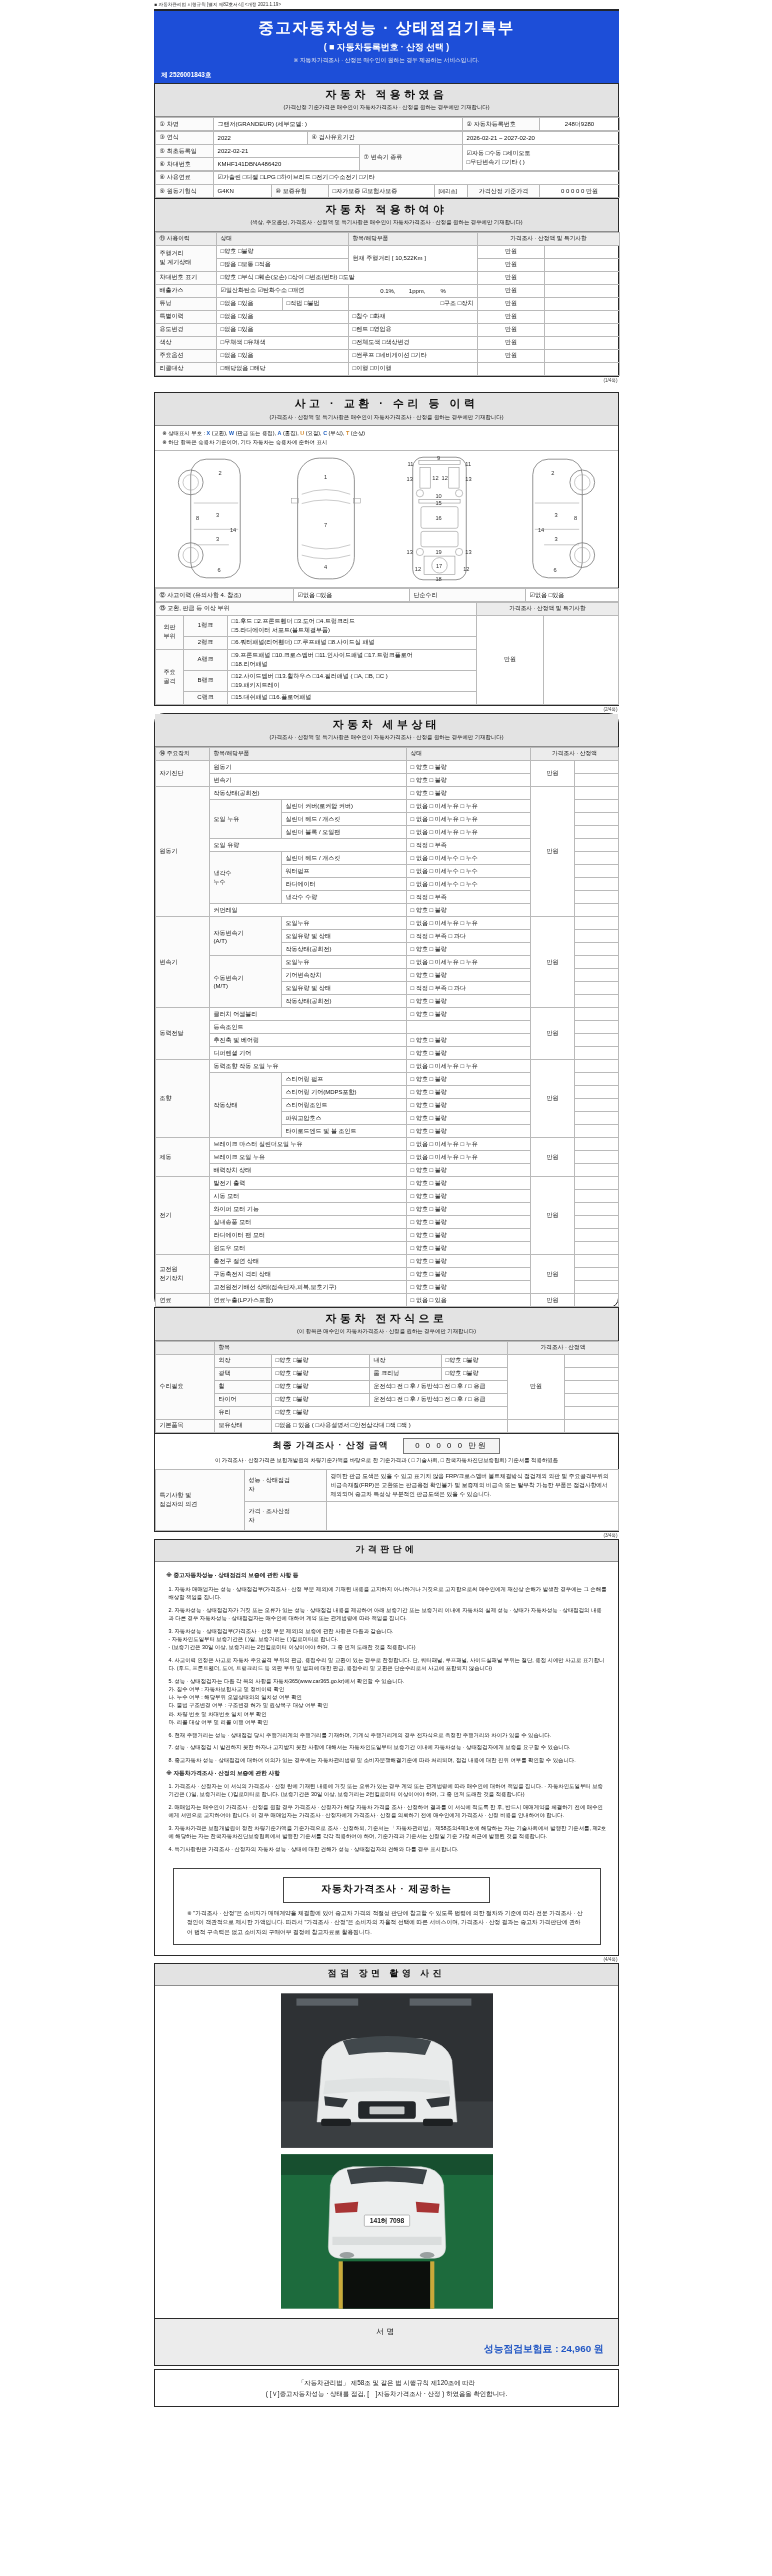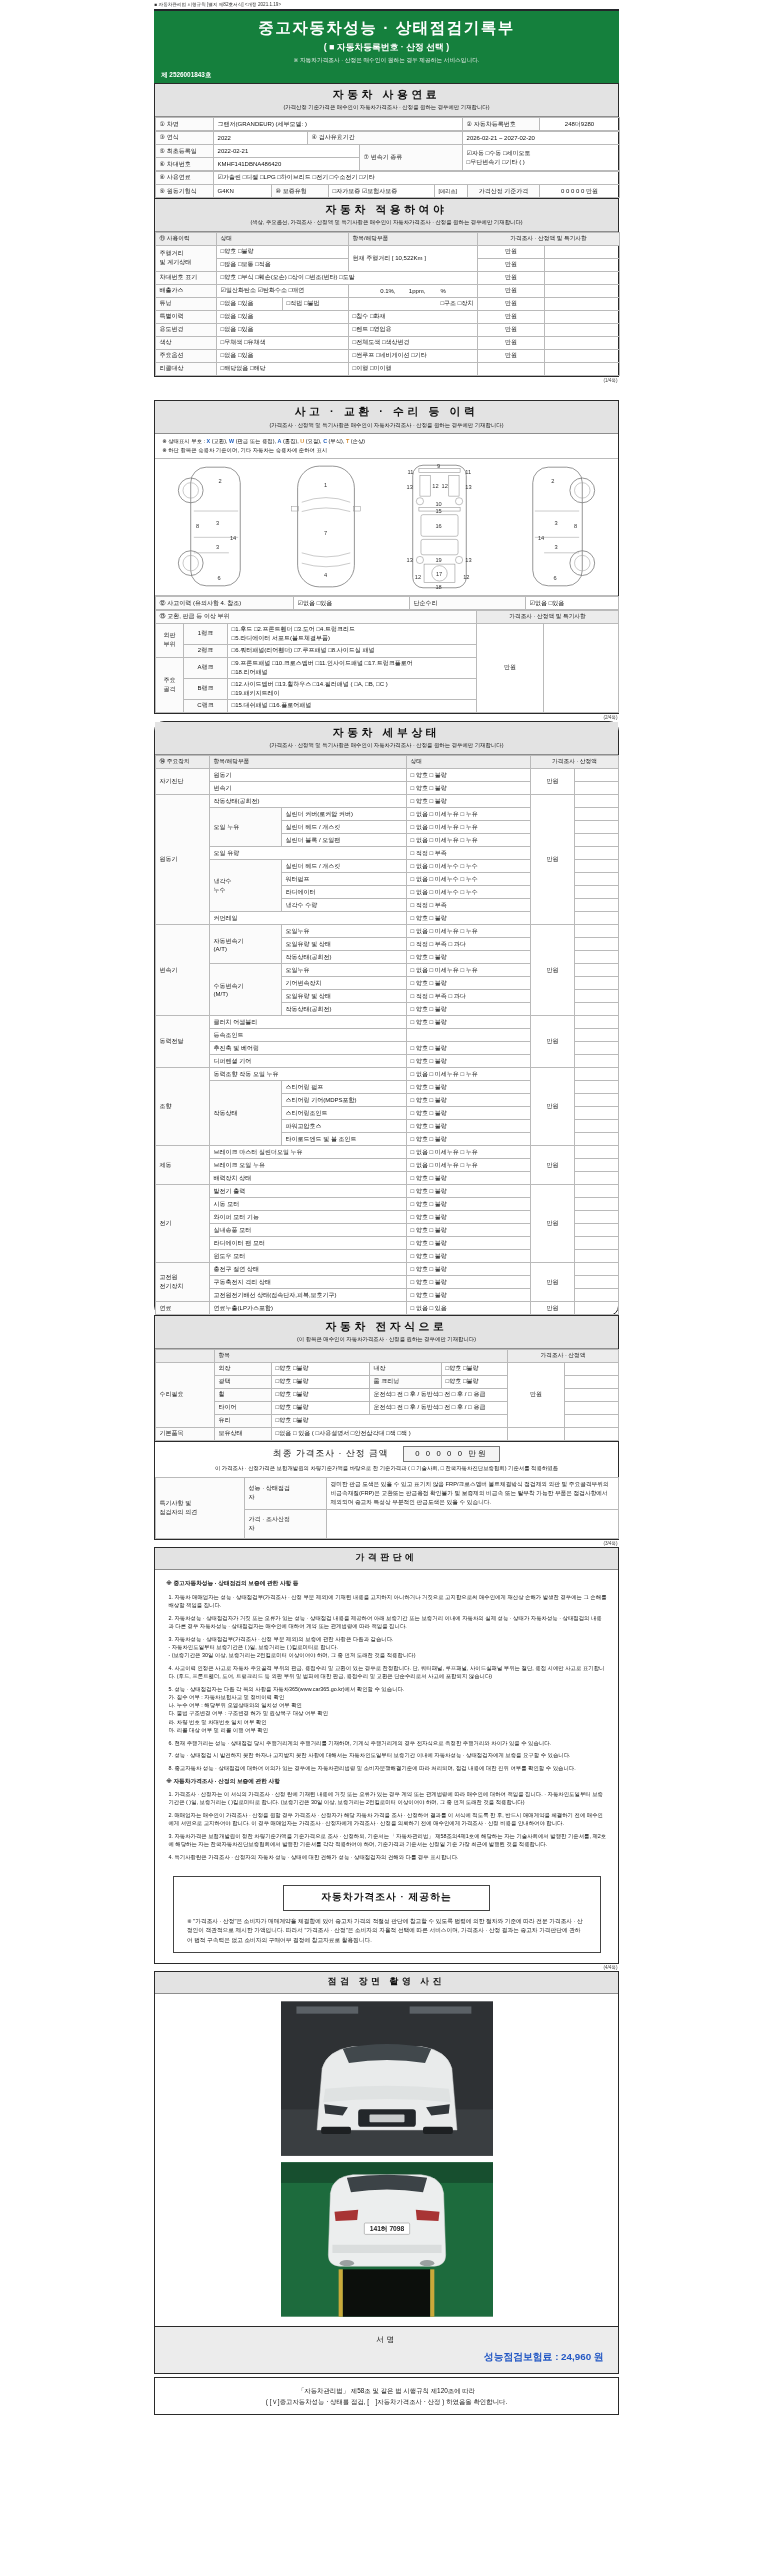--- a/index.html
+++ b/index.html
@@ -4,21 +4,21 @@
 <style>
   * { box-sizing: border-box; }
   html,body { margin:0; padding:0; }
   body {
     width:773px; height:2576px; background:#ffffff; color:#111;
     font-family:"Liberation Sans","DejaVu Sans",sans-serif; position:relative;
   }
   #doc { position:absolute; left:154px; top:2.1px; width:465px; }
   .note-top { font-size:4.6px; color:#333; margin:0 0 1.5px 0.5px; }
 
-  .banner { background:#15803d; border-top:2.1px double #23262a; color:#fff; padding:7.2px 7.2px 4.1px; }
+  .banner { background:#1d4ed8; border-top:2.1px double #23262a; color:#fff; padding:7.2px 7.2px 4.1px; }
   .banner .t1 { text-align:center; font-size:15.5px; font-weight:bold; letter-spacing:1.5px; }
   .banner .t2 { text-align:center; font-size:8.8px; font-weight:bold; margin-top:3.6px; }
   .banner .t3 { text-align:center; font-size:5.7px; margin-top:2.6px; color:#eeeeee; }
   .banner .docno { font-size:6.4px; font-weight:bold; margin-top:6.2px; }
 
   .sec { border:1px solid #2a2a2a; background:#fff; margin-top:-1px; }
   .shead { background:#e3e3e3; border-bottom:0.5px solid #8d8d8d; text-align:center; padding:4.1px 2.1px 4.6px; }
   .shead .h1 { font-size:10.8px; font-weight:bold; letter-spacing:3.6px; }
   .shead .h2 { font-size:5.4px; margin-top:2.1px; }
 
@@ -31,21 +31,21 @@
   .pre { white-space:pre-line; }
   .mk { text-align:right; font-size:4.6px; color:#444; padding:1px 1.5px 1.5px; }
 
   .legend { padding:3.1px 7.2px 3.6px; font-size:5.4px; line-height:1.6; border-bottom:0.5px solid #bababa; }
   .lg-x { font-weight:bold; }
   .diag { display:flex; justify-content:space-around; align-items:center; padding:3.1px 3.1px 4.1px; border-bottom:0.5px solid #bababa; }
   .diag svg { display:block; }
   .dnum { font-size:11px; fill:#333; font-family:inherit; }
 
   .fprice { display:flex; align-items:center; justify-content:center; padding:4.1px 0 1px; }
-  .fprice .fl { font-size:8.8px; font-weight:normal; letter-spacing:1px; }
+  .fprice .fl { font-size:8.8px; font-weight:bold; letter-spacing:1px; }
   .fprice .fv { font-size:7.7px; border:0.5px solid #777; background:#f4f4f4; padding:2.1px 11.3px; margin-left:14.4px; letter-spacing:2.1px; }
   .fnote { text-align:center; font-size:5.4px; padding:2.1px 3.1px 4.6px; }
 
   .ntext { padding:7.2px 11.3px 5.2px; font-size:5.4px; line-height:1.52; }
   .ntitle { font-weight:bold; margin:2.1px 0 4.6px; font-size:5.7px; }
   .ni { margin:0 0 4.6px 2.1px; white-space:pre-line; }
 
   .pbox { border:0.8px solid #444; margin:5.2px 17.5px 9.3px; padding:0 13.4px 7.2px; }
   .pbox .pt { width:52%; margin:7.2px auto 6.2px; border:0.8px solid #444; text-align:center; font-size:9.8px; font-weight:bold; padding:5.7px 0; letter-spacing:1px; }
   .pbox .pb { font-size:5.7px; line-height:1.65; }
@@ -68,21 +68,21 @@
 
   <div class="banner">
     <div class="t1">중고자동차성능 · 상태점검기록부</div>
     <div class="t2">( ■ 자동차등록번호 · 산정 선택 )</div>
     <div class="t3">※ 자동차가격조사 · 산정은 매수인이 원하는 경우 제공하는 서비스입니다.</div>
     <div class="docno">제 2526001843호</div>
   </div>
 
   <div class="sec">
     <div class="shead">
-      <div class="h1">자동차 사용연료</div>
+      <div class="h1">자동차 적용하였음</div>
       <div class="h2">(가격산정 기준가격은 매수인이 자동차가격조사 · 산정을 원하는 경우에만 기재합니다)</div>
     </div>
     <table class="t">
       <colgroup>
           <col style="width:58px">
           <col style="width:249px">
           <col style="width:77px">
           <col style="width:80px">
         </colgroup>
       <tbody>
@@ -255,21 +255,21 @@
         <td colspan="2">□해당없음 □해당</td>
         <td>□이행   □미이행</td>
         <td class="ct"></td>
         <td></td>
       </tr>
     </tbody>
       </table>
   </div>
   <div class="mk">(1/4쪽)</div>
 
-  <div class="sec" style="margin-top:16px;">
+  <div class="sec" style="margin-top:8px;">
     <div class="shead">
       <div class="h1">사고 · 교환 · 수리 등 이력</div>
       <div class="h2">(가격조사 · 산정액 및 특기사항은 매수인이 자동차가격조사 · 산정을 원하는 경우에만 기재합니다)</div>
     </div>
     <div class="legend">
       <span>※ 상태표시 부호 :</span>
       <span class="lg-x" style="color:#1f5fbf">X</span>
       <span>(교환),</span>
       <span class="lg-x" style="color:#1f5fbf">W</span>
       <span>(판금 또는 용접),</span>

